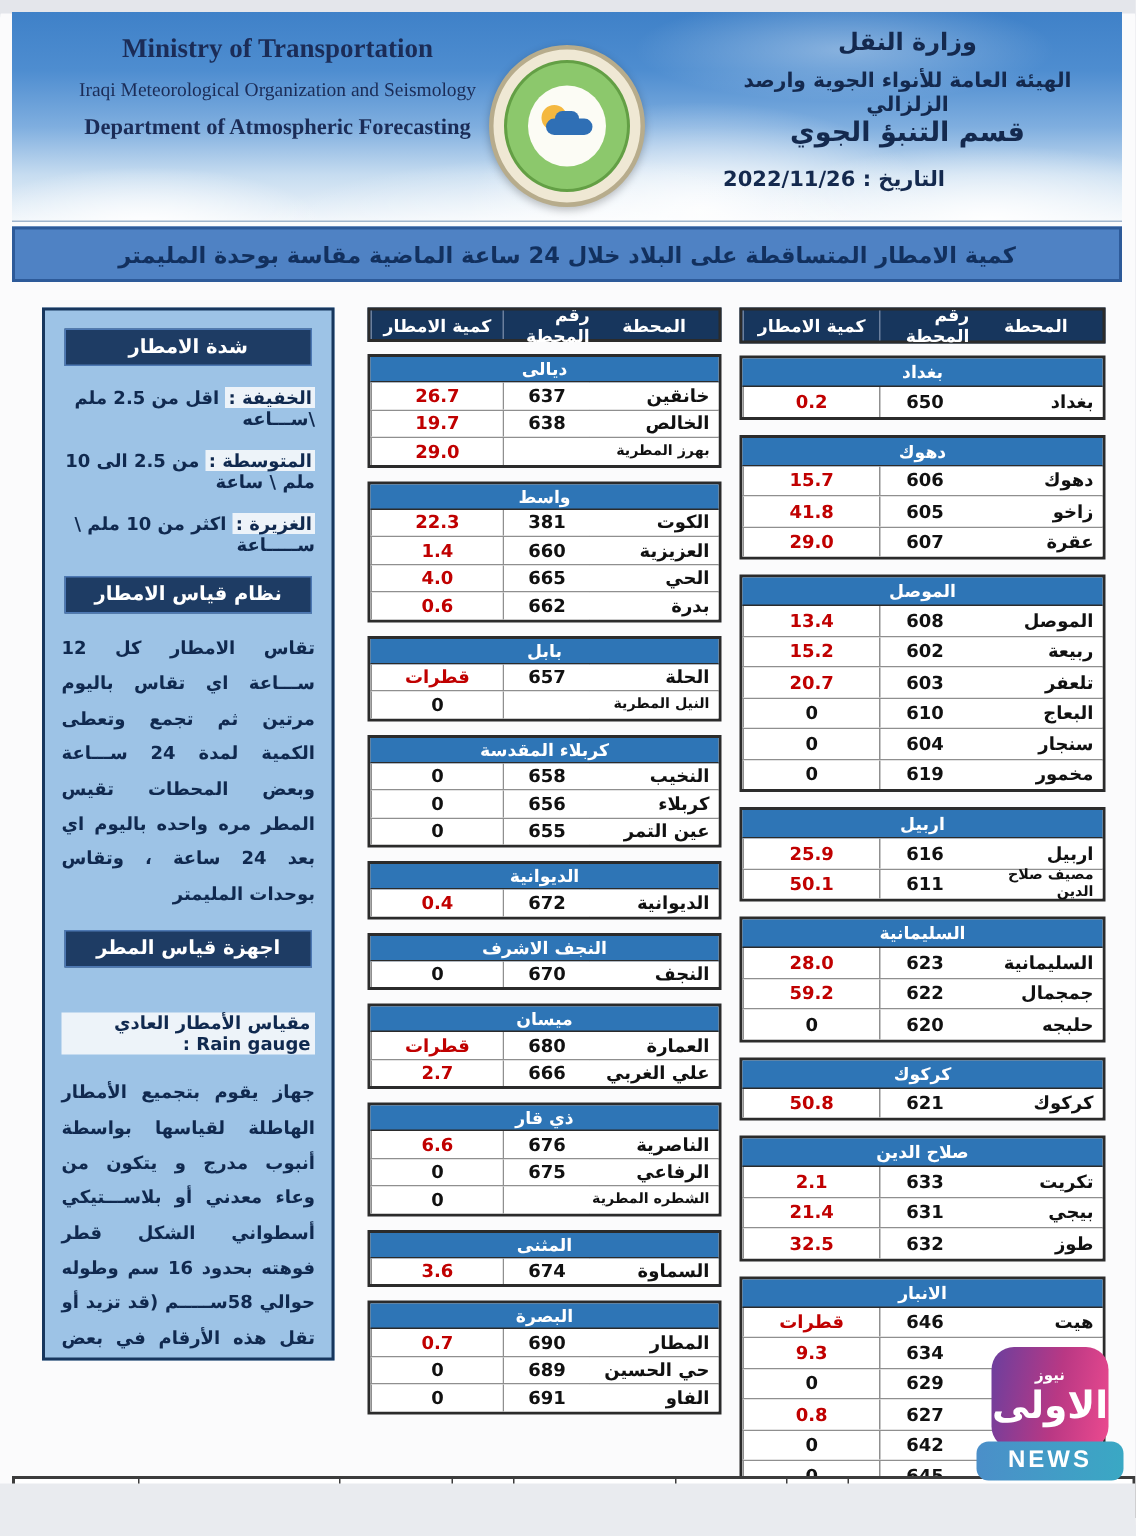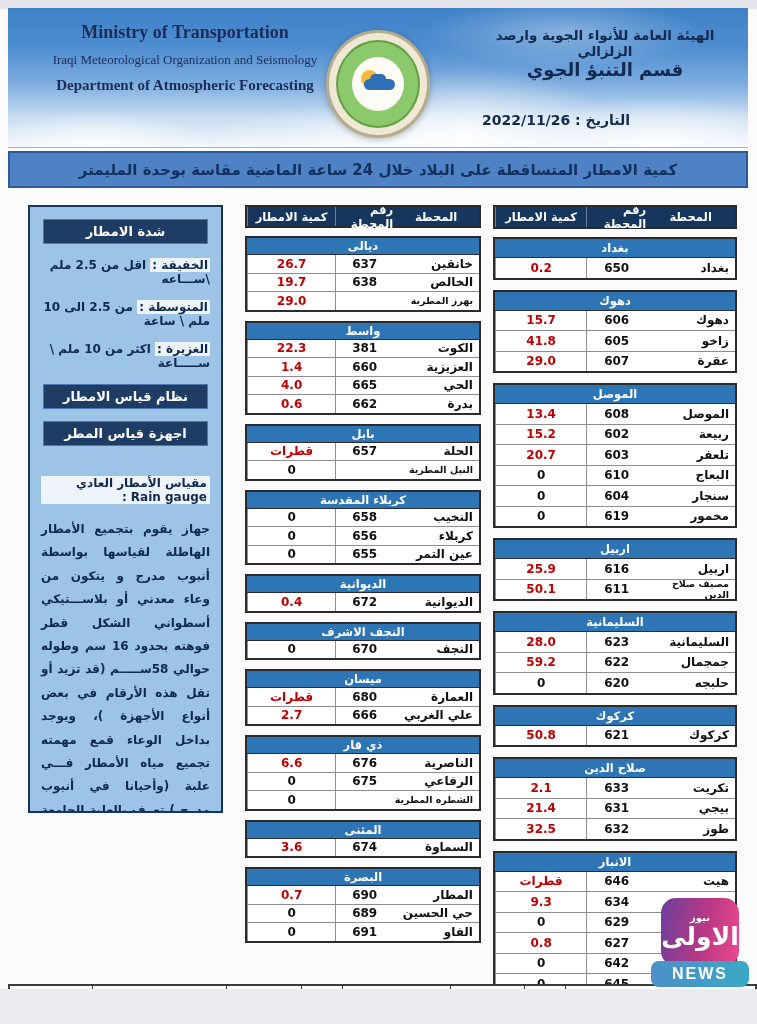--- a/index.html
+++ b/index.html
@@ -82,21 +82,21 @@
   .g-cell { display:flex; align-items:center; justify-content:center;
     font-size:12px; font-weight:bold; color:#111; background:#fff; }
   .g-cell + .g-cell { border-left:1px solid #8f8f8f; }
   .col-right  .g-cell { height:19.5px; }
   .col-middle .g-cell { height:17.5px; }
   .g-cell.station { justify-content:flex-start; padding-right:6px; }
   .g-cell.station.tiny { font-size:9.5px; }
   .g-cell.amt.red { color:#C00000; }
 
   
-  .sidebar { flex:1; margin-top:8px; height:608px; background:#9DC3E6;
+  .sidebar { flex:1; margin-top:8px; height:702px; background:#9DC3E6;
     border:2px solid #17365D; direction:rtl; padding:8px 7px;
     color:#10294F; overflow:hidden; }
   .sb-header { background:#1E3C64; border:1px solid #4d78b3; color:#fff; text-align:center;
     font-weight:bold; font-size:13px; padding:4px 0; margin:4px 6px 12px; }
   .sb-line { font-size:12px; font-weight:bold; margin:14px 4px; text-align:right; }
   .sb-hl { background:#EDF3F9; padding:0 2px; }
   .sb-par { font-size:12px; font-weight:bold; line-height:1.95; text-align:justify; margin:10px 4px 12px; }
   .sb-label { display:inline-block; background:#EDF3F9; padding:0 3px; font-size:12px;
     font-weight:bold; margin:8px 4px 4px; }
   .mt18 { margin-top:18px; }
@@ -142,20 +142,21 @@
       <div class="logo-green">
         <div class="logo-inner">
           <div class="logo-sun"></div>
           <div class="logo-cloud2"></div>
           <div class="logo-cloud1"></div>
         </div>
       </div>
     </div>
 
     <div class="ar-block">
+      <div class="ar-line1">وزارة النقل</div>
       <div class="ar-line2">الهيئة العامة للأنواء الجوية وارصد الزلزالي</div>
       <div class="ar-line3">قسم التنبؤ الجوي</div>
     </div>
 
     <div class="date-line">التاريخ : 2022/11/26</div>
   </div>
 
   <div class="title-bar">كمية الامطار المتساقطة على البلاد خلال 24 ساعة الماضية مقاسة بوحدة المليمتر</div>
 
   <div class="content">
@@ -477,20 +478,21 @@
       <div class="sb-line">
         <span class="sb-hl">المتوسطة :</span>
         <span>من 2.5 الى 10 ملم \ ساعة</span>
       </div>
       <div class="sb-line">
         <span class="sb-hl">الغزيرة :</span>
         <span>اكثر من 10 ملم \ ســـــاعة</span>
       </div>
 
       <div class="sb-header">نظام قياس الامطار</div>
+      <div class="sb-par">تقاس الامطار كل 12 ســـاعة اي تقاس باليوم مرتين ثم تجمع وتعطى الكمية لمدة 24 ســـاعة وبعض المحطات تقيس المطر مره واحده باليوم اي بعد 24 ساعة ، وتقاس بوحدات المليمتر</div>
 
       <div class="sb-header">اجهزة قياس المطر</div>
       <div class="sb-label mt18">مقياس الأمطار العادي Rain gauge :</div>
       <div class="sb-par">جهاز يقوم بتجميع الأمطار الهاطلة لقياسها بواسطة أنبوب مدرج و يتكون من وعاء معدني أو بلاســـتيكي أسطواني الشكل قطر فوهته بحدود 16 سم وطوله حوالي 58ســـــم (قد تزيد أو تقل هذه الأرقام في بعض أنواع الأجهزة )، ويوجد بداخل الوعاء قمع مهمته تجميع مياه الأمطار فـــي علبة (وأحيانا في أنبوب مدرج ) تعرف بالعلبة الجامعة .</div>
 
       
       
     </aside>
   </div>
 

